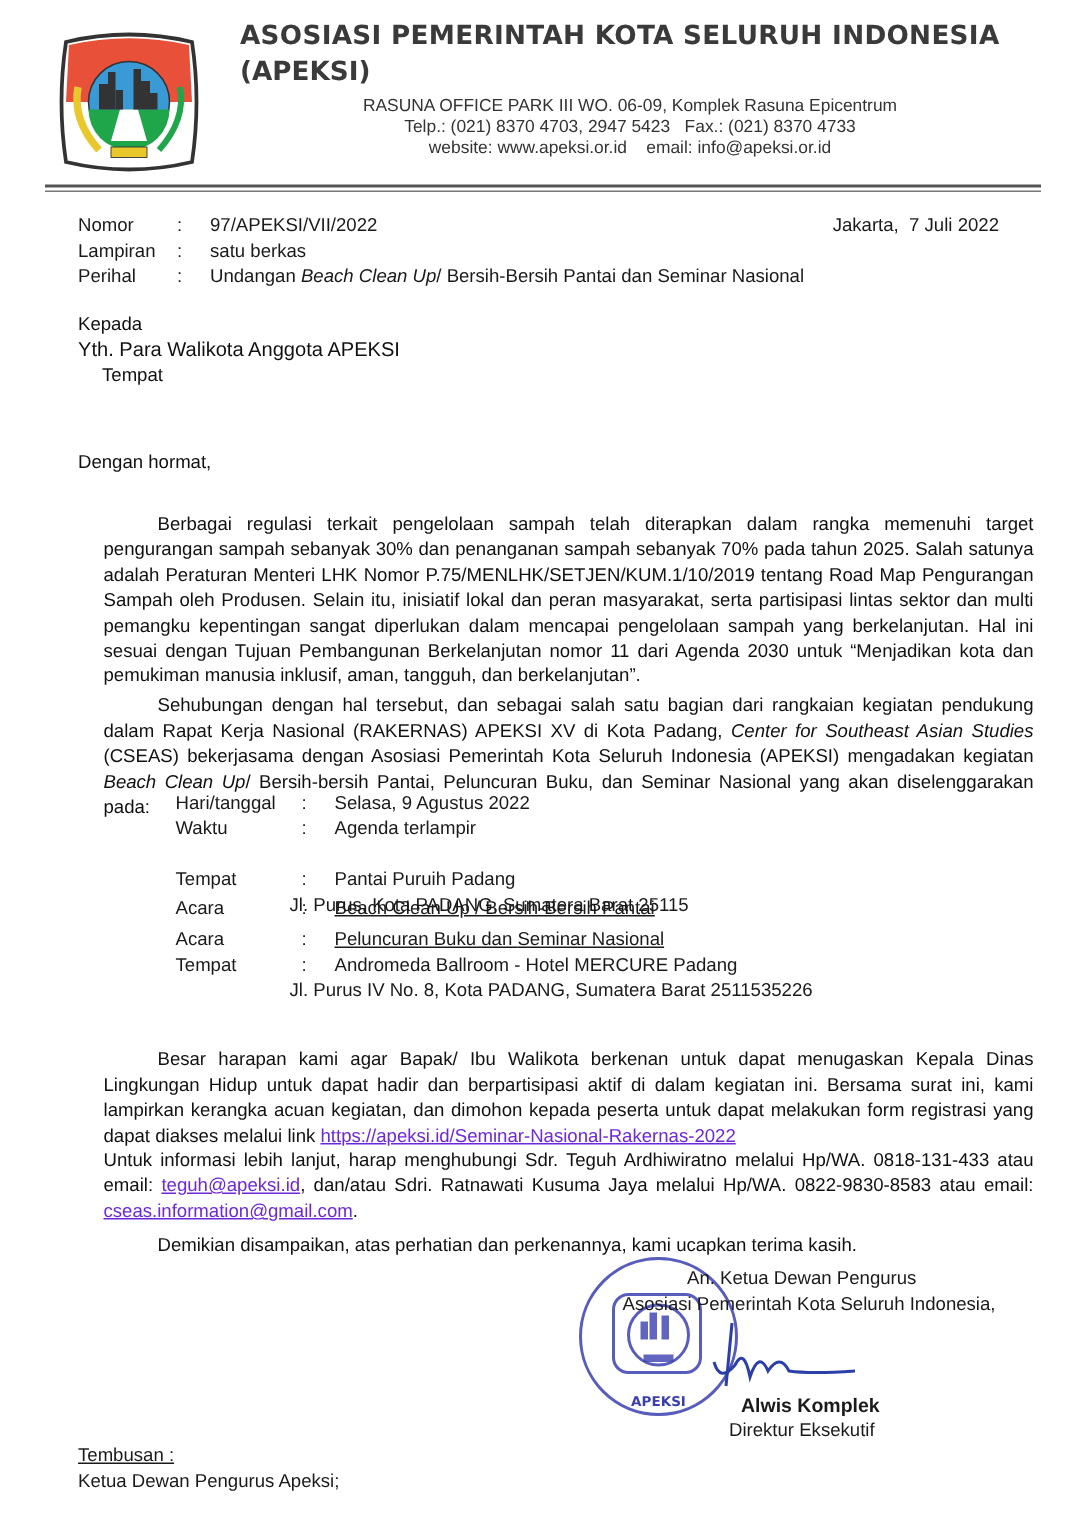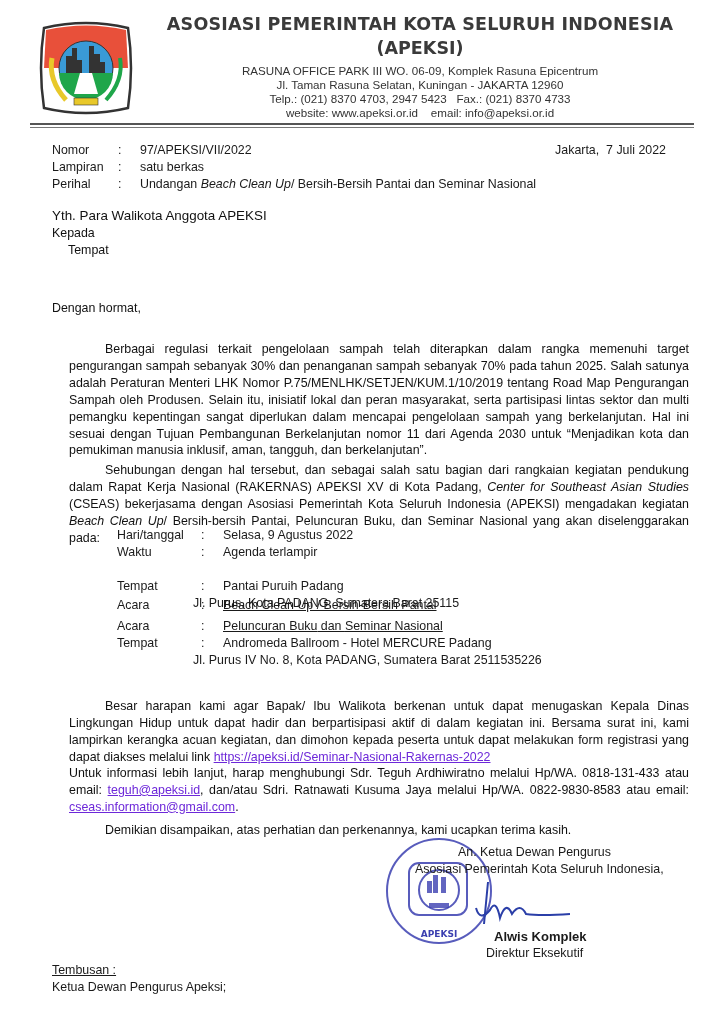--- a/index.html
+++ b/index.html
@@ -1,19 +1,19 @@
 <!DOCTYPE html>
 <html><head>
 <meta charset="utf-8">
 <style>
   html, body { margin:0; padding:0; background:#fff; }
   body { width:724px; height:1024px; position:relative; overflow:hidden; color:#1a1a1a;
          font-family:"Liberation Sans", sans-serif; }
   .logo { position:absolute; left:36px; top:18px; width:100px; height:100px; }
-  .hdr-title { position:absolute; left:160px; width:520px; text-align:center; font-family:"DejaVu Sans", sans-serif;
+  .hdr-title { position:absolute; left:160px; width:520px; font-family:"DejaVu Sans", sans-serif;
                font-weight:bold; color:#3a3a3a; }
   .t1 { top:14px; font-size:17.5px; letter-spacing:0.2px; }
   .t2 { top:38px; font-size:17.5px; }
   .addr { position:absolute; left:180px; width:480px; text-align:center; font-size:11.6px; color:#333; line-height:14px; top:64px; }
   .rule1 { position:absolute; left:30px; right:30px; top:123px; height:2px; background:#555; }
   .rule2 { position:absolute; left:30px; right:30px; top:127px; height:1px; background:#777; }
   .doc { position:absolute; left:52px; width:620px; font-size:12.4px; line-height:16.9px; color:#111; }
   .meta-row { position:absolute; left:52px; font-size:12.4px; }
   .meta-label { display:inline-block; width:66px; }
   .meta-colon { display:inline-block; width:22px; }
@@ -46,41 +46,40 @@
   <rect x="58" y="36" width="6" height="19" fill="#333"></rect>
   <rect x="64" y="44" width="5" height="11" fill="#333"></rect>
   <path d="M16 40 Q12 62 30 82" stroke="#e8c82a" stroke-width="5" fill="none"></path>
   <path d="M84 40 Q88 62 70 82" stroke="#1fa64a" stroke-width="4" fill="none"></path>
   <rect x="38" y="80" width="24" height="7" fill="#e8c82a" stroke="#333" stroke-width="0.6"></rect>
 </svg>
 <div class="hdr-title t1">ASOSIASI PEMERINTAH KOTA SELURUH INDONESIA</div>
 <div class="hdr-title t2">(APEKSI)</div>
 <div class="addr">
   <div>RASUNA OFFICE PARK III WO. 06-09, Komplek Rasuna Epicentrum</div>
-  <div>Jl. Taman Rasuna Selatan, Kuningan - JAKARTA 12960</div>
   <div style="white-space:pre">Telp.: (021) 8370 4703, 2947 5423   Fax.: (021) 8370 4733</div>
   <div style="white-space:pre">website: www.apeksi.or.id    email: info@apeksi.or.id</div>
 </div>
 <div class="rule1"></div>
 <div class="rule2"></div>
 
 <div class="meta-row" style="top:143px">
   <span class="meta-label">Nomor</span><span class="meta-colon">:</span><span>97/APEKSI/VII/2022</span>
 </div>
 <div class="date" style="white-space:pre">Jakarta,  7 Juli 2022</div>
 <div class="meta-row" style="top:160px">
   <span class="meta-label">Lampiran</span><span class="meta-colon">:</span><span>satu berkas</span>
 </div>
 <div class="meta-row" style="top:177px">
   <span class="meta-label">Perihal</span><span class="meta-colon">:</span><b><span style="white-space:pre">Undangan </span><i>Beach Clean Up</i><span>/ Bersih-Bersih Pantai dan Seminar Nasional</span></b>
 </div>
 
 <div class="doc" style="top:208px">
+  <div>Kepada</div>
   <div style="font-size:13.4px"><span style="white-space:pre">Yth. </span><b>Para Walikota Anggota APEKSI</b></div>
-  <div>Kepada</div>
   <div style="padding-left:16px">Tempat</div>
 </div>
 
 <div class="doc" style="top:300px">Dengan hormat,</div>
 <p class="doc ind" style="top:324px">Berbagai regulasi terkait pengelolaan sampah telah diterapkan dalam rangka memenuhi target pengurangan sampah sebanyak 30% dan penanganan sampah sebanyak 70% pada tahun 2025. Salah satunya adalah Peraturan Menteri LHK Nomor P.75/MENLHK/SETJEN/KUM.1/10/2019 tentang Road Map Pengurangan Sampah oleh Produsen. Selain itu, inisiatif lokal dan peran masyarakat, serta partisipasi lintas sektor dan multi pemangku kepentingan sangat diperlukan dalam mencapai pengelolaan sampah yang berkelanjutan. Hal ini sesuai dengan Tujuan Pembangunan Berkelanjutan nomor 11 dari Agenda 2030 untuk “Menjadikan kota dan pemukiman manusia inklusif, aman, tangguh, dan berkelanjutan”.</p>
 <p class="doc ind" style="top:445px"><span>Sehubungan dengan hal tersebut, dan sebagai salah satu bagian dari rangkaian kegiatan pendukung dalam Rapat Kerja Nasional (RAKERNAS) APEKSI XV di Kota Padang, </span><i>Center for Southeast Asian Studies</i><span style="white-space:pre-wrap"> (CSEAS) bekerjasama dengan Asosiasi Pemerintah Kota Seluruh Indonesia (APEKSI) mengadakan kegiatan </span><b><i>Beach Clean Up</i><span>/ Bersih-bersih Pantai, Peluncuran Buku,</span></b><span style="white-space:pre"> dan </span><b>Seminar Nasional</b><span> yang akan diselenggarakan pada:</span></p>
 
 <div class="det" style="top:527px"><span class="lbl">Hari/tanggal</span><span class="col">:</span><b class="val">Selasa, 9 Agustus 2022</b></div>
 <div class="det" style="top:544px"><span class="lbl">Waktu</span><span class="col">:</span><span class="val">Agenda terlampir</span></div>
 <div class="det" style="top:561px"><span class="lbl">Acara</span><span class="col">:</span><b class="val u">Beach Clean Up / Bersih-Bersih Pantai</b></div>

